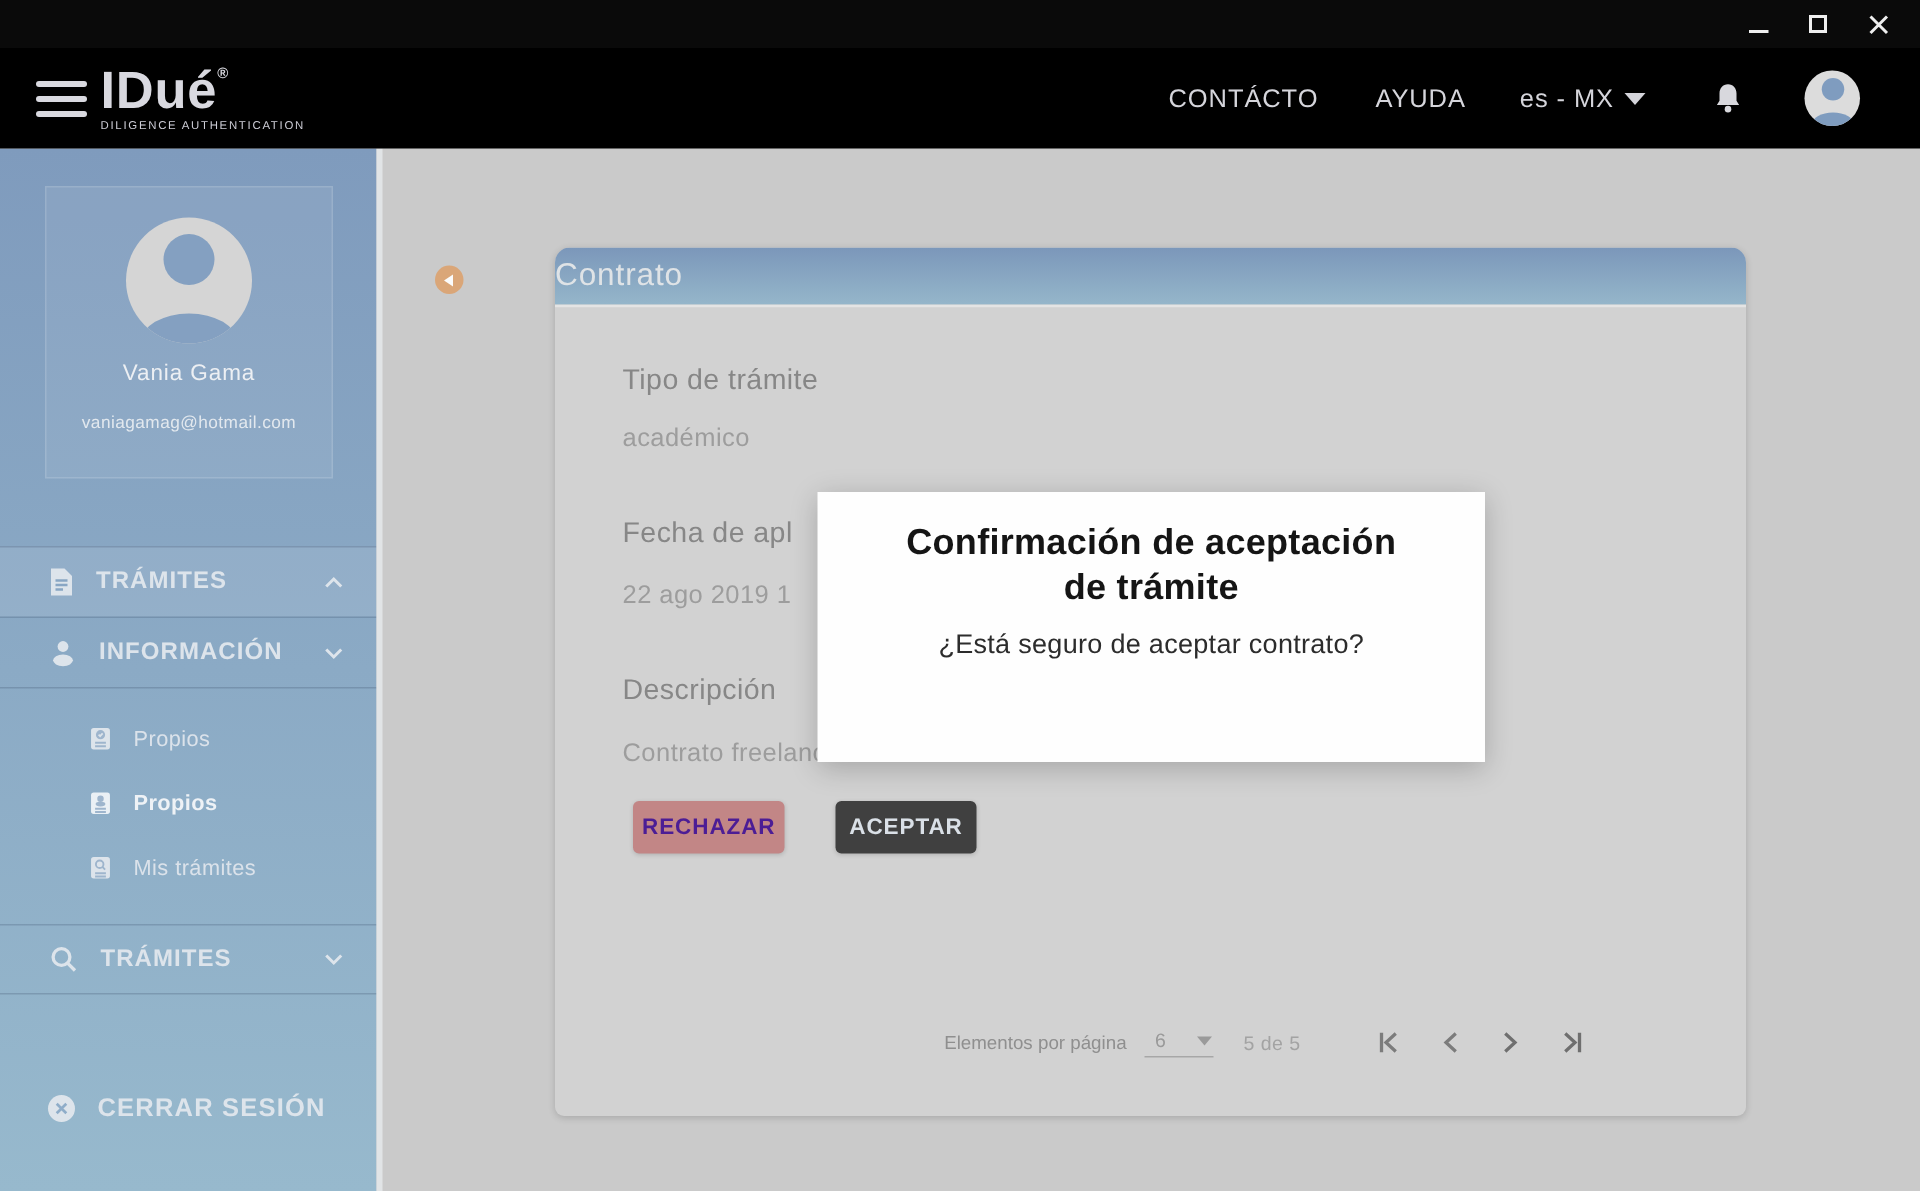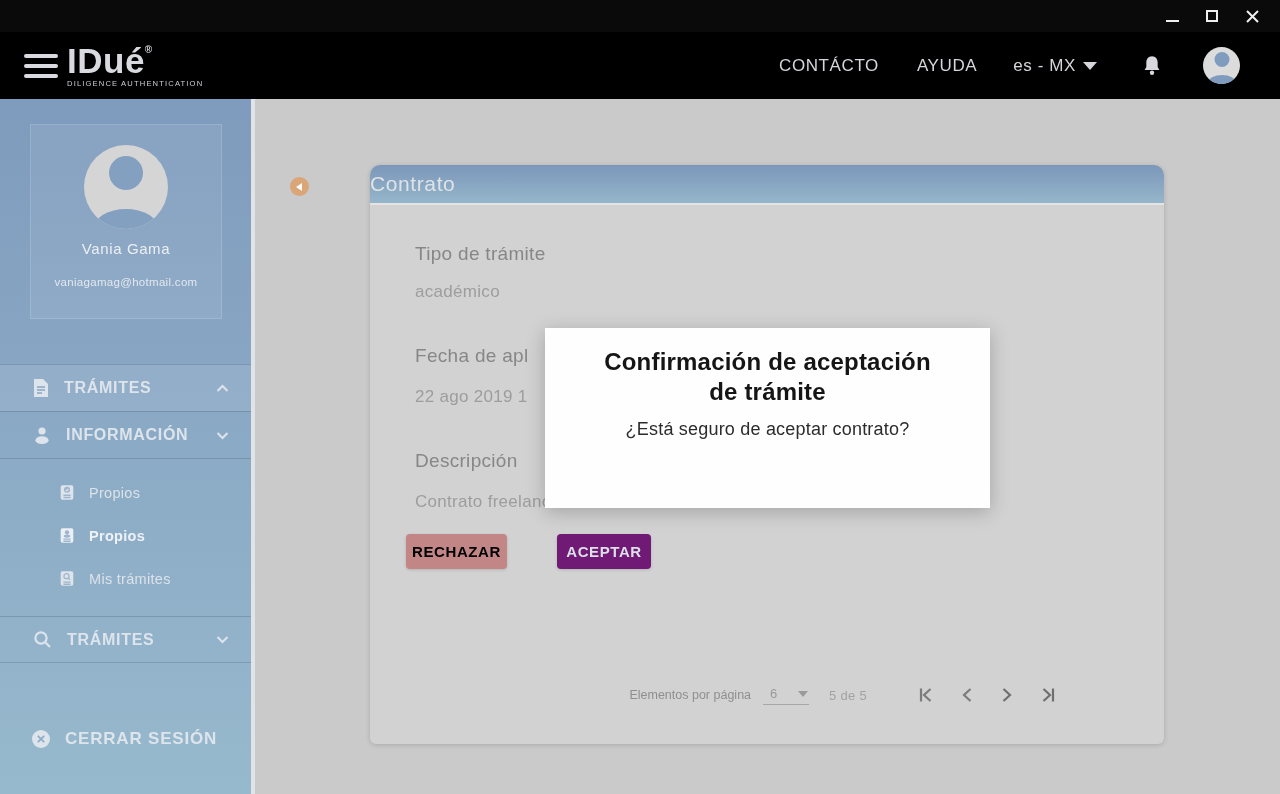--- a/index.html
+++ b/index.html
@@ -140,22 +140,22 @@
   .field-value { position: absolute; left: 45px; font-size: 17px; color: #9d9d9d; letter-spacing: 0.3px; }
   .fl-0 { top: 78px; } .fv-0 { top: 117px; }
   .fl-1 { top: 180px; } .fv-1 { top: 222px; }
   .fl-2 { top: 285px; } .fv-2 { top: 327px; }
   .btn {
     position: absolute; top: 369px; height: 35px; border: none; border-radius: 4px;
     font-family: "Liberation Sans", sans-serif; font-size: 15px; font-weight: bold;
     letter-spacing: 0.6px; cursor: pointer; display: flex; align-items: center;
     justify-content: center; box-shadow: 0 1px 3px rgba(0,0,0,0.15);
   }
-  .btn-reject { left: 36px; width: 101px; background: #c28686; color: #000000; }
-  .btn-accept { left: 187px; width: 94px; background: #701a75; color: #dae0e7; }
+  .btn-reject { left: 52px; width: 101px; background: #c28686; color: #4c1d95; }
+  .btn-accept { left: 187px; width: 94px; background: #404040; color: #dae0e7; }
 
   .pagination {
     position: absolute; left: 0; right: 0; top: 516px; height: 28px;
     display: flex; align-items: center; justify-content: flex-end;
     padding-right: 103px;
   }
   .pg-label { font-size: 12.5px; color: #8f8f8f; }
   .pg-select {
     margin-left: 12px; width: 46px; height: 20px; position: relative;
     border-bottom: 1px solid #a7a7a7; cursor: pointer;

